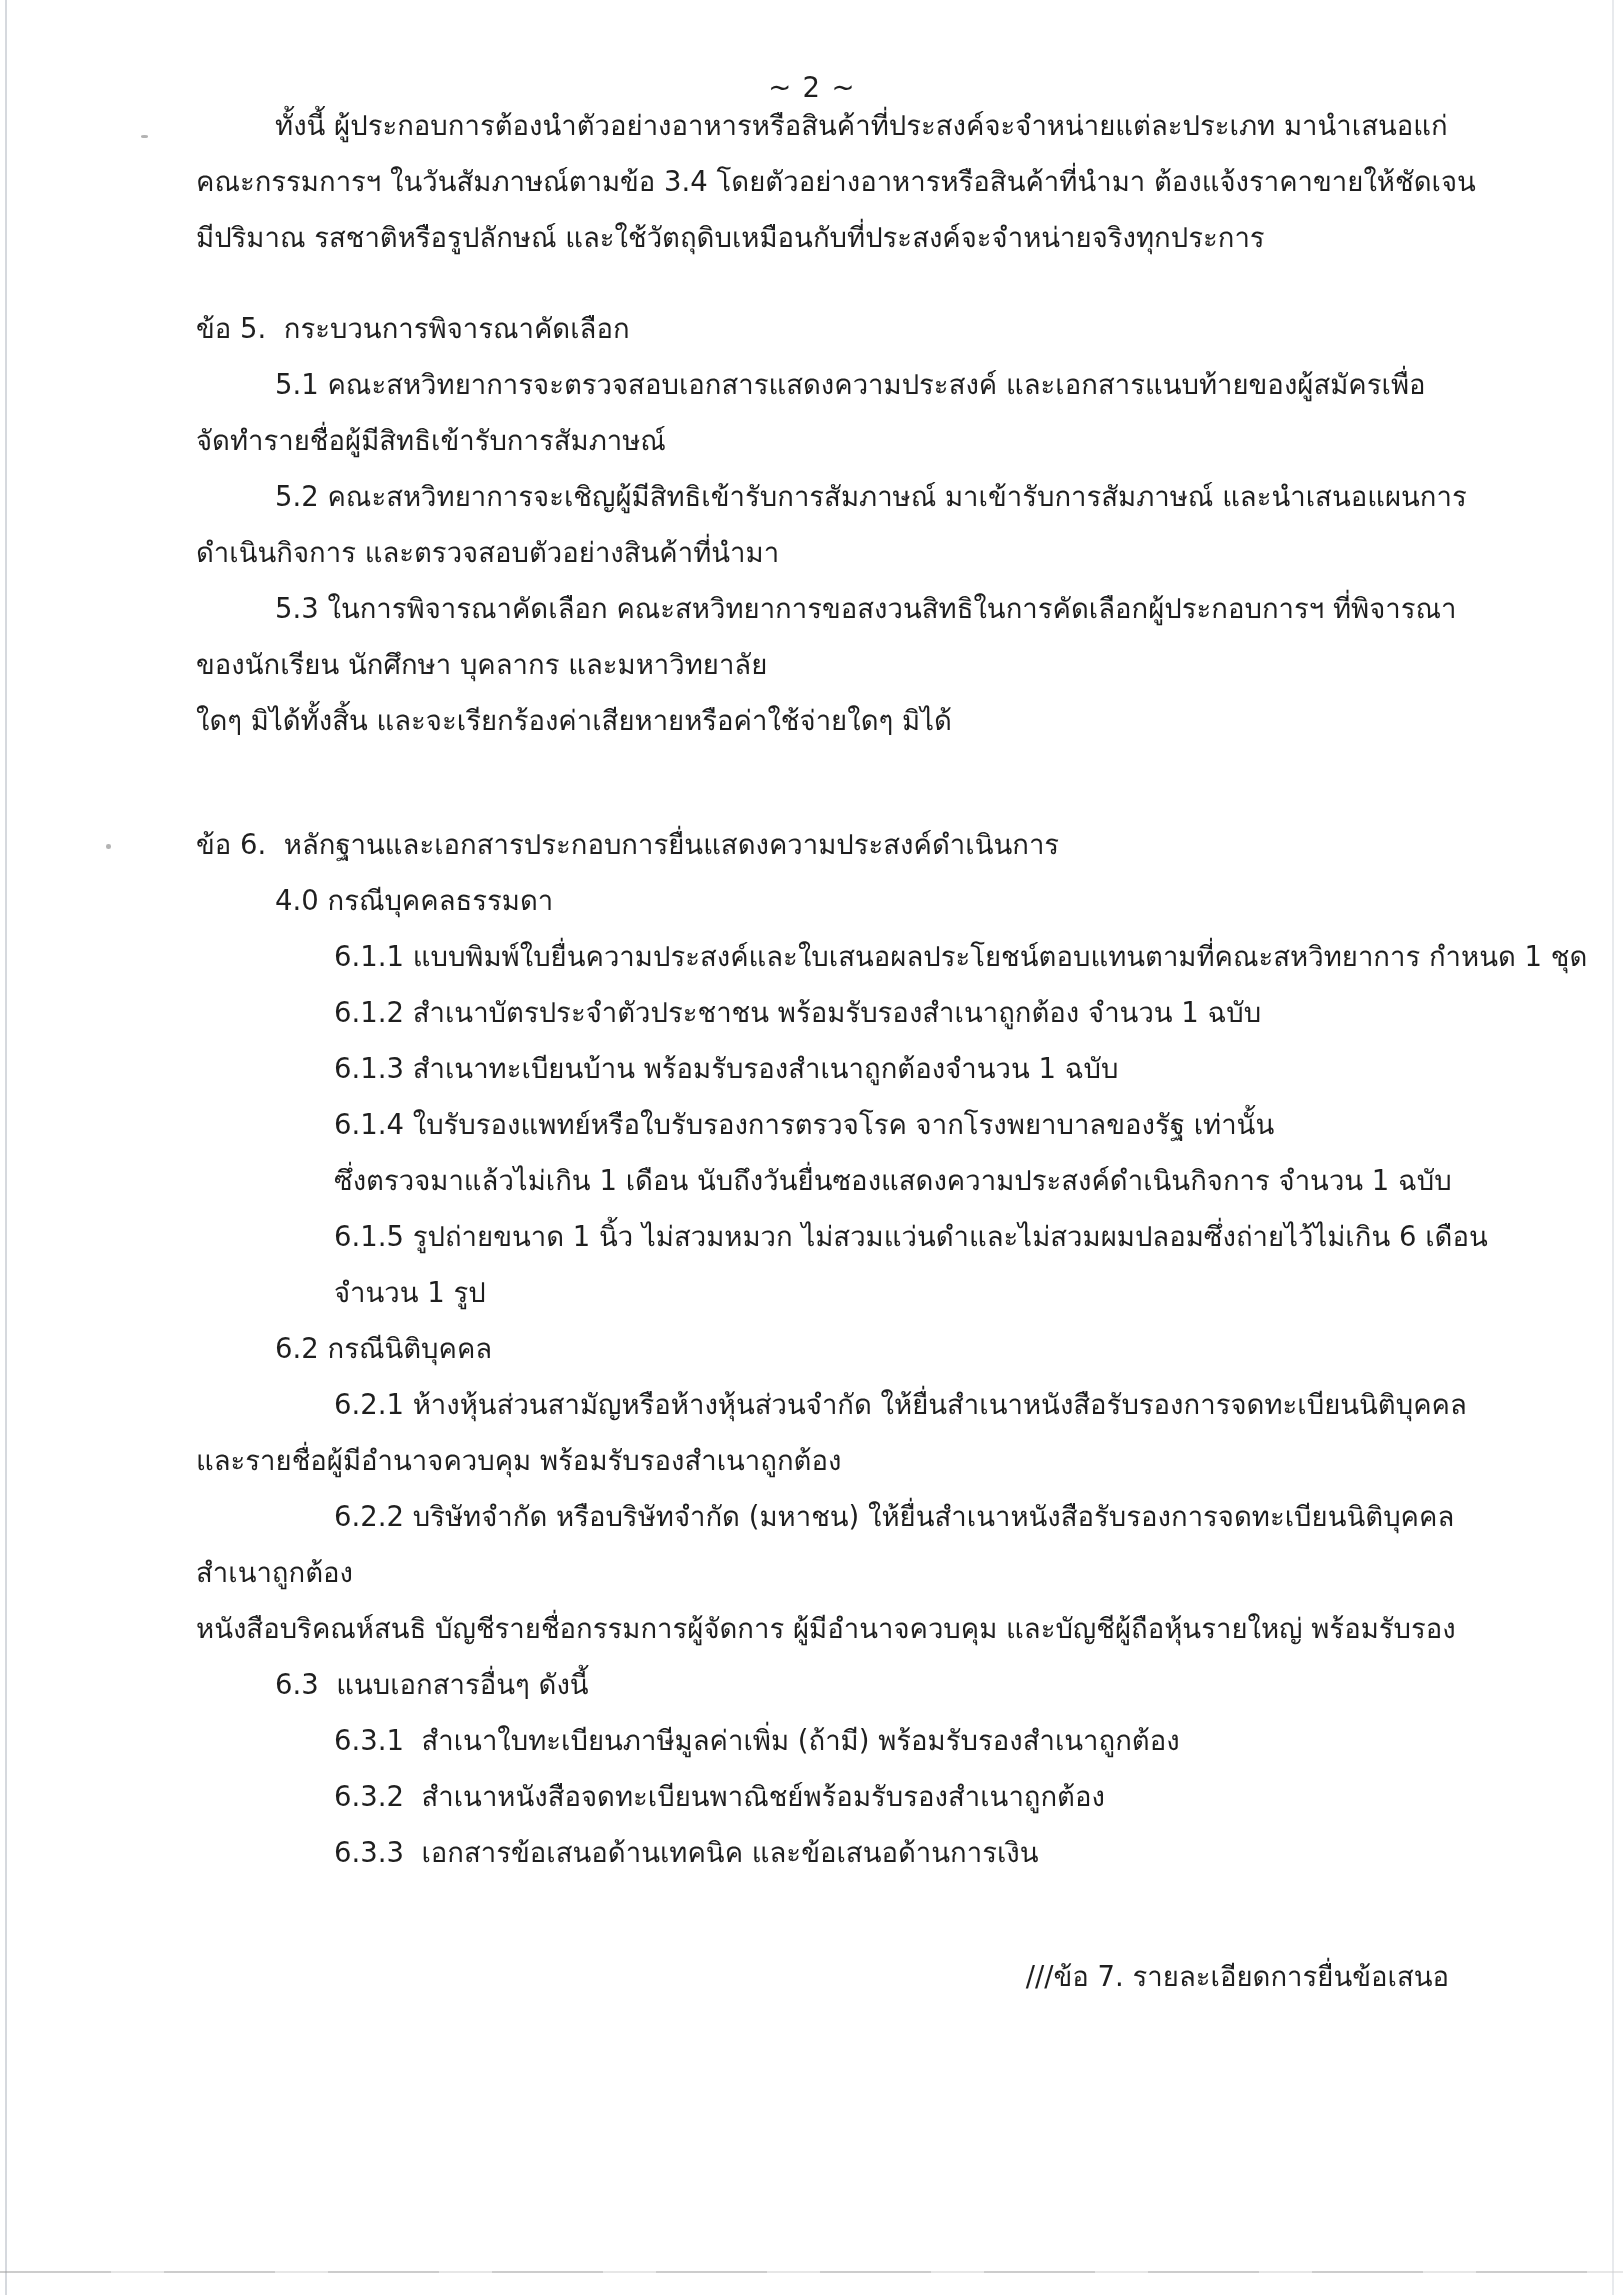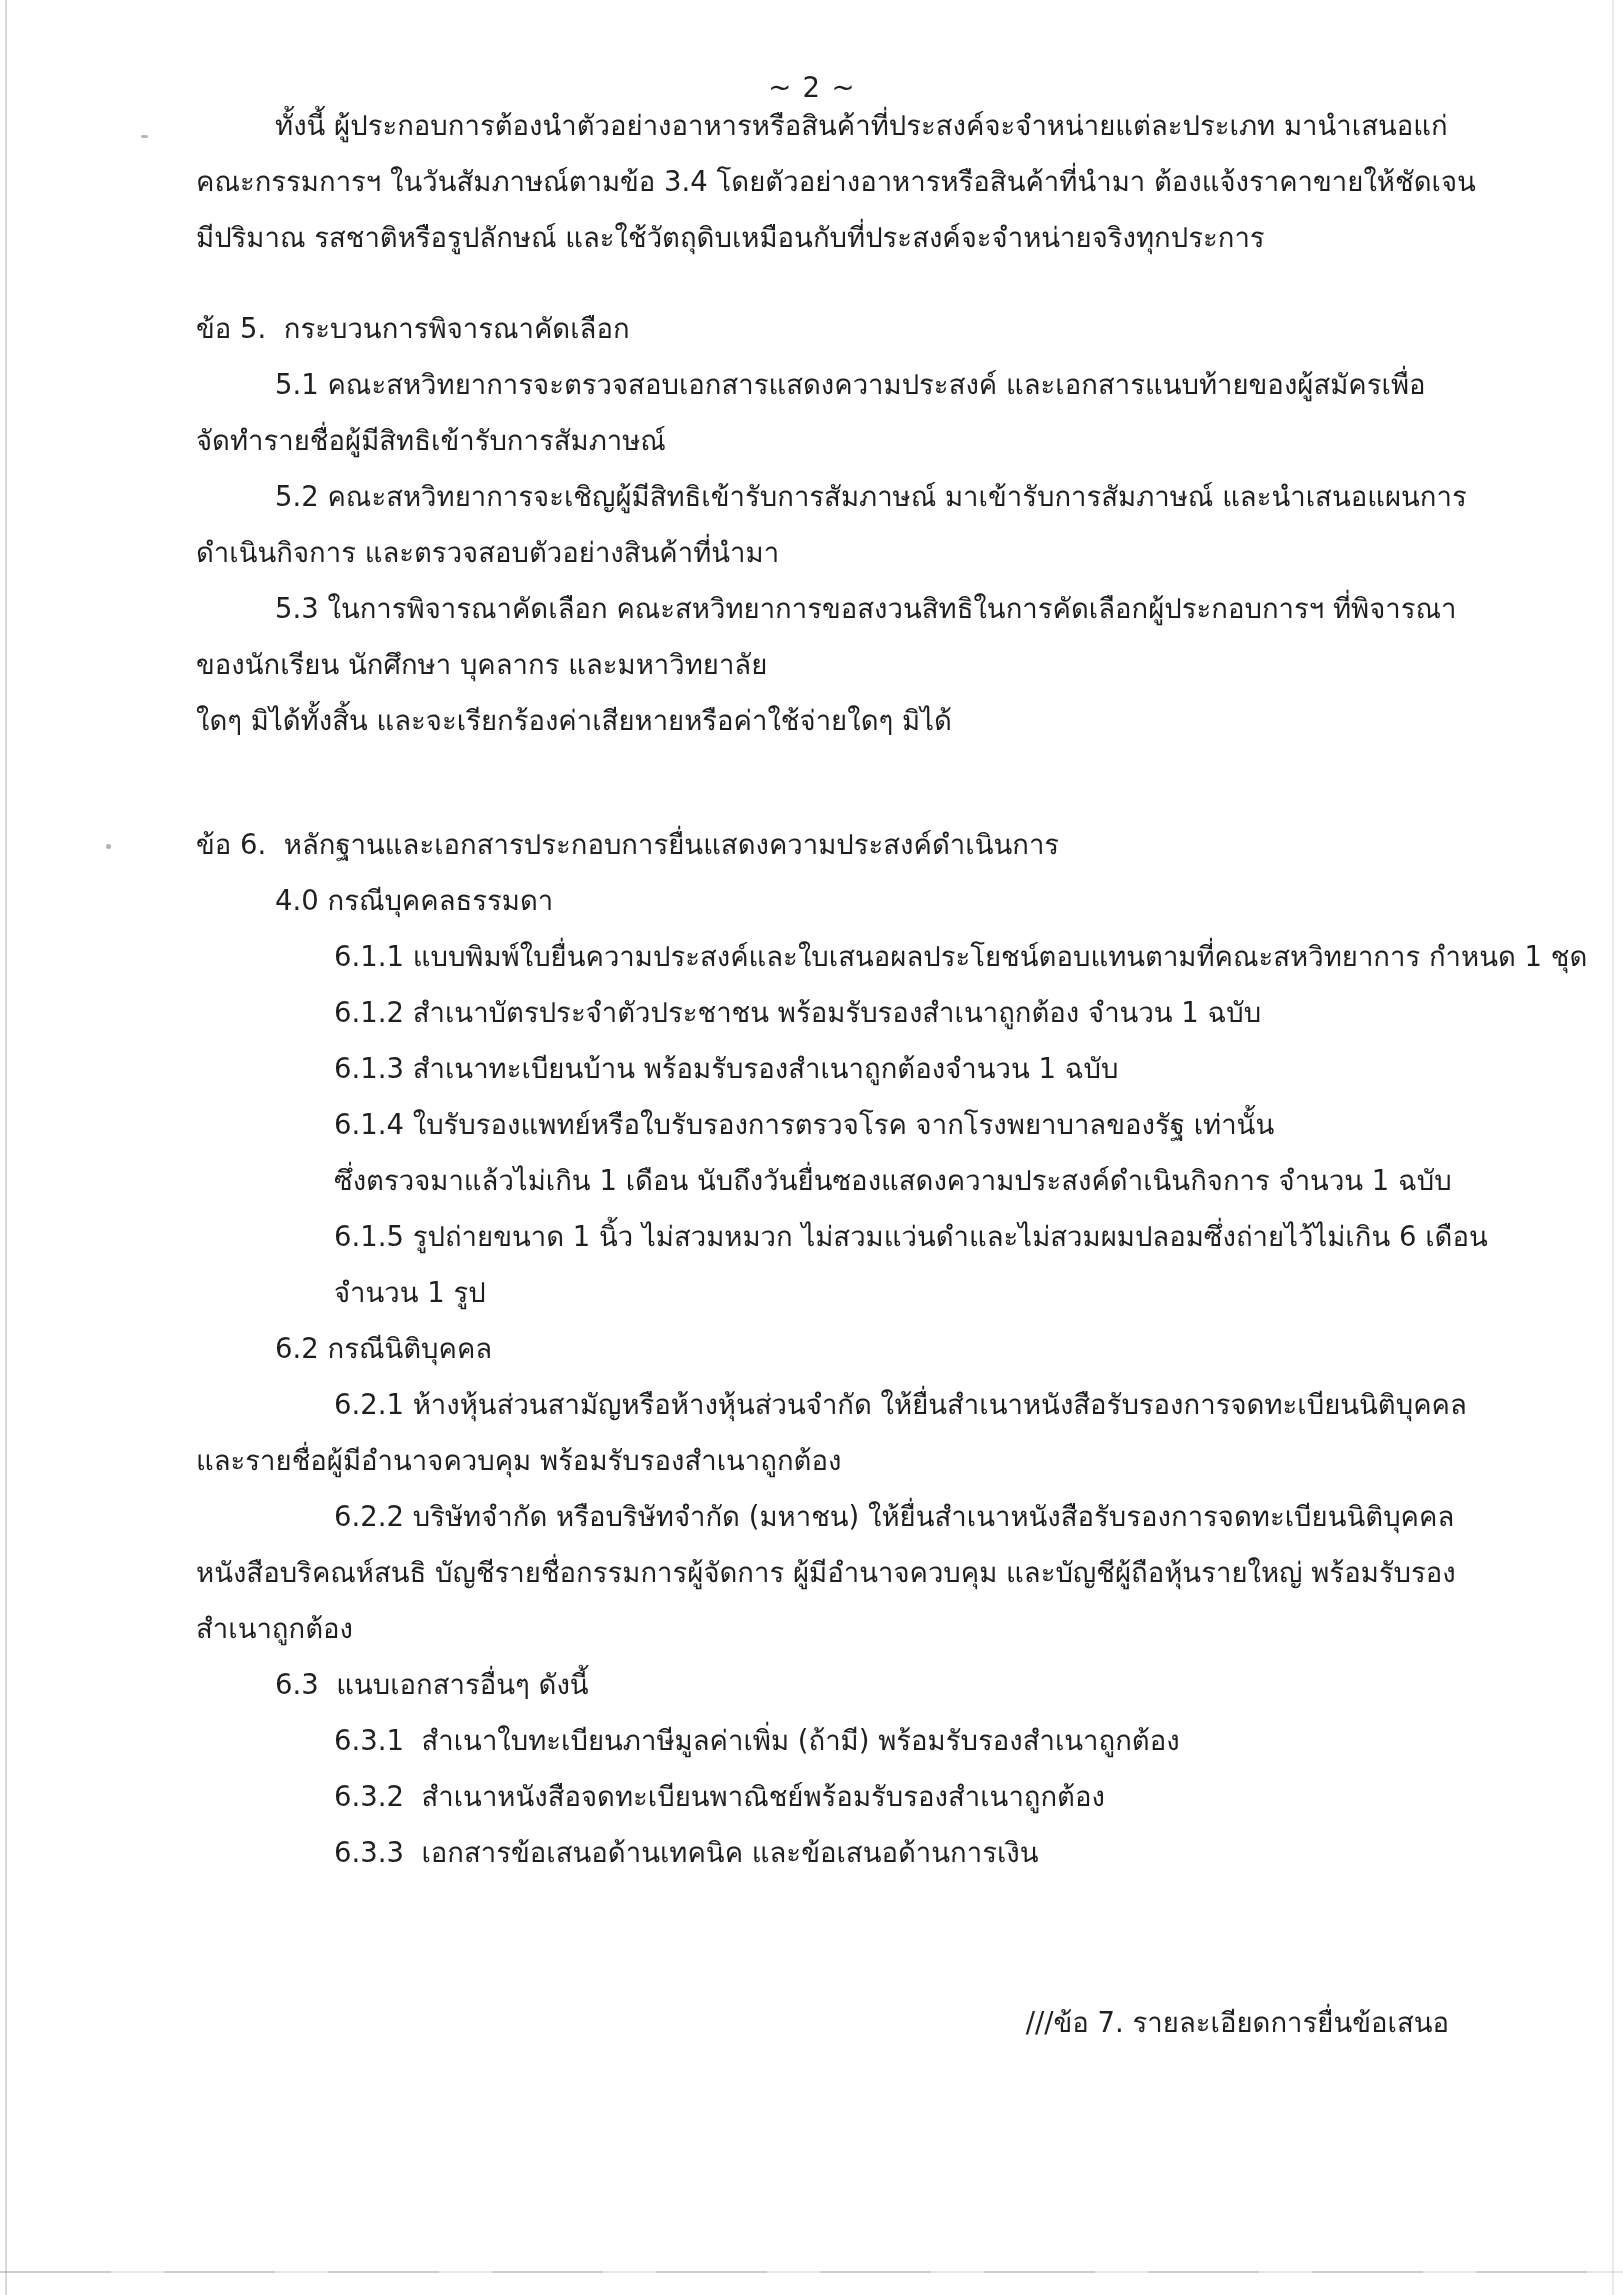--- a/index.html
+++ b/index.html
@@ -35,21 +35,21 @@
   .i1{padding-left:79px;}
   .i2{padding-left:138px;}
   .gap-s{margin-top:35px;}
   .gap-l{margin-top:68px;}
   .u{
     text-decoration-thickness:1.6px;
     text-underline-offset:7.2px;
   }
   .footer-note{
     position:absolute;
-    top:1994px;
+    top:1948px;
     right:175px;
     font-size:27.5px;
     line-height:56px;
     white-space:pre;
   }
   
   .edge-left{
     position:absolute;left:4.6px;top:0;width:2px;height:100%;
     background:#aeb4bd;opacity:.5;
   }
@@ -96,22 +96,22 @@
       <div class="line i2"><span>6.1.2 สำเนาบัตรประจำตัวประชาชน พร้อมรับรองสำเนาถูกต้อง จำนวน 1 ฉบับ</span></div>
       <div class="line i2"><span>6.1.3 สำเนาทะเบียนบ้าน พร้อมรับรองสำเนาถูกต้องจำนวน 1 ฉบับ</span></div>
       <div class="line i2"><span>6.1.4 ใบรับรองแพทย์หรือใบรับรองการตรวจโรค </span><span class="u">จากโรงพยาบาลของรัฐ</span><span> เท่านั้น</span></div>
       <div class="line i2"><span>ซึ่งตรวจมาแล้วไม่เกิน 1 เดือน นับถึงวันยื่นซองแสดงความประสงค์ดำเนินกิจการ จำนวน 1 ฉบับ</span></div>
       <div class="line i2"><span>6.1.5 รูปถ่ายขนาด 1 นิ้ว ไม่สวมหมวก ไม่สวมแว่นดำและไม่สวมผมปลอมซึ่งถ่ายไว้ไม่เกิน 6 เดือน</span></div>
       <div class="line i2"><span>จำนวน 1 รูป</span></div>
       <div class="line i1"><span>6.2 กรณีนิติบุคคล</span></div>
       <div class="line i2"><span>6.2.1 ห้างหุ้นส่วนสามัญหรือห้างหุ้นส่วนจำกัด ให้ยื่นสำเนาหนังสือรับรองการจดทะเบียนนิติบุคคล</span></div>
       <div class="line i0"><span>และรายชื่อผู้มีอำนาจควบคุม พร้อมรับรองสำเนาถูกต้อง</span></div>
       <div class="line i2"><span>6.2.2 บริษัทจำกัด หรือบริษัทจำกัด (มหาชน) ให้ยื่นสำเนาหนังสือรับรองการจดทะเบียนนิติบุคคล</span></div>
+      <div class="line i0"><span>สำเนาถูกต้อง</span></div>
       <div class="line i0"><span>หนังสือบริคณห์สนธิ บัญชีรายชื่อกรรมการผู้จัดการ ผู้มีอำนาจควบคุม และบัญชีผู้ถือหุ้นรายใหญ่ พร้อมรับรอง</span></div>
-      <div class="line i0"><span>สำเนาถูกต้อง</span></div>
       <div class="line i1"><span>6.3  แนบเอกสารอื่นๆ ดังนี้</span></div>
       <div class="line i2"><span>6.3.1  สำเนาใบทะเบียนภาษีมูลค่าเพิ่ม (ถ้ามี) พร้อมรับรองสำเนาถูกต้อง</span></div>
       <div class="line i2"><span>6.3.2  สำเนาหนังสือจดทะเบียนพาณิชย์พร้อมรับรองสำเนาถูกต้อง</span></div>
       <div class="line i2"><span>6.3.3  เอกสารข้อเสนอด้านเทคนิค และข้อเสนอด้านการเงิน</span></div>
     </div>
 
   <div class="footer-note">///ข้อ 7. รายละเอียดการยื่นข้อเสนอ</div>
 </div>
 
 

